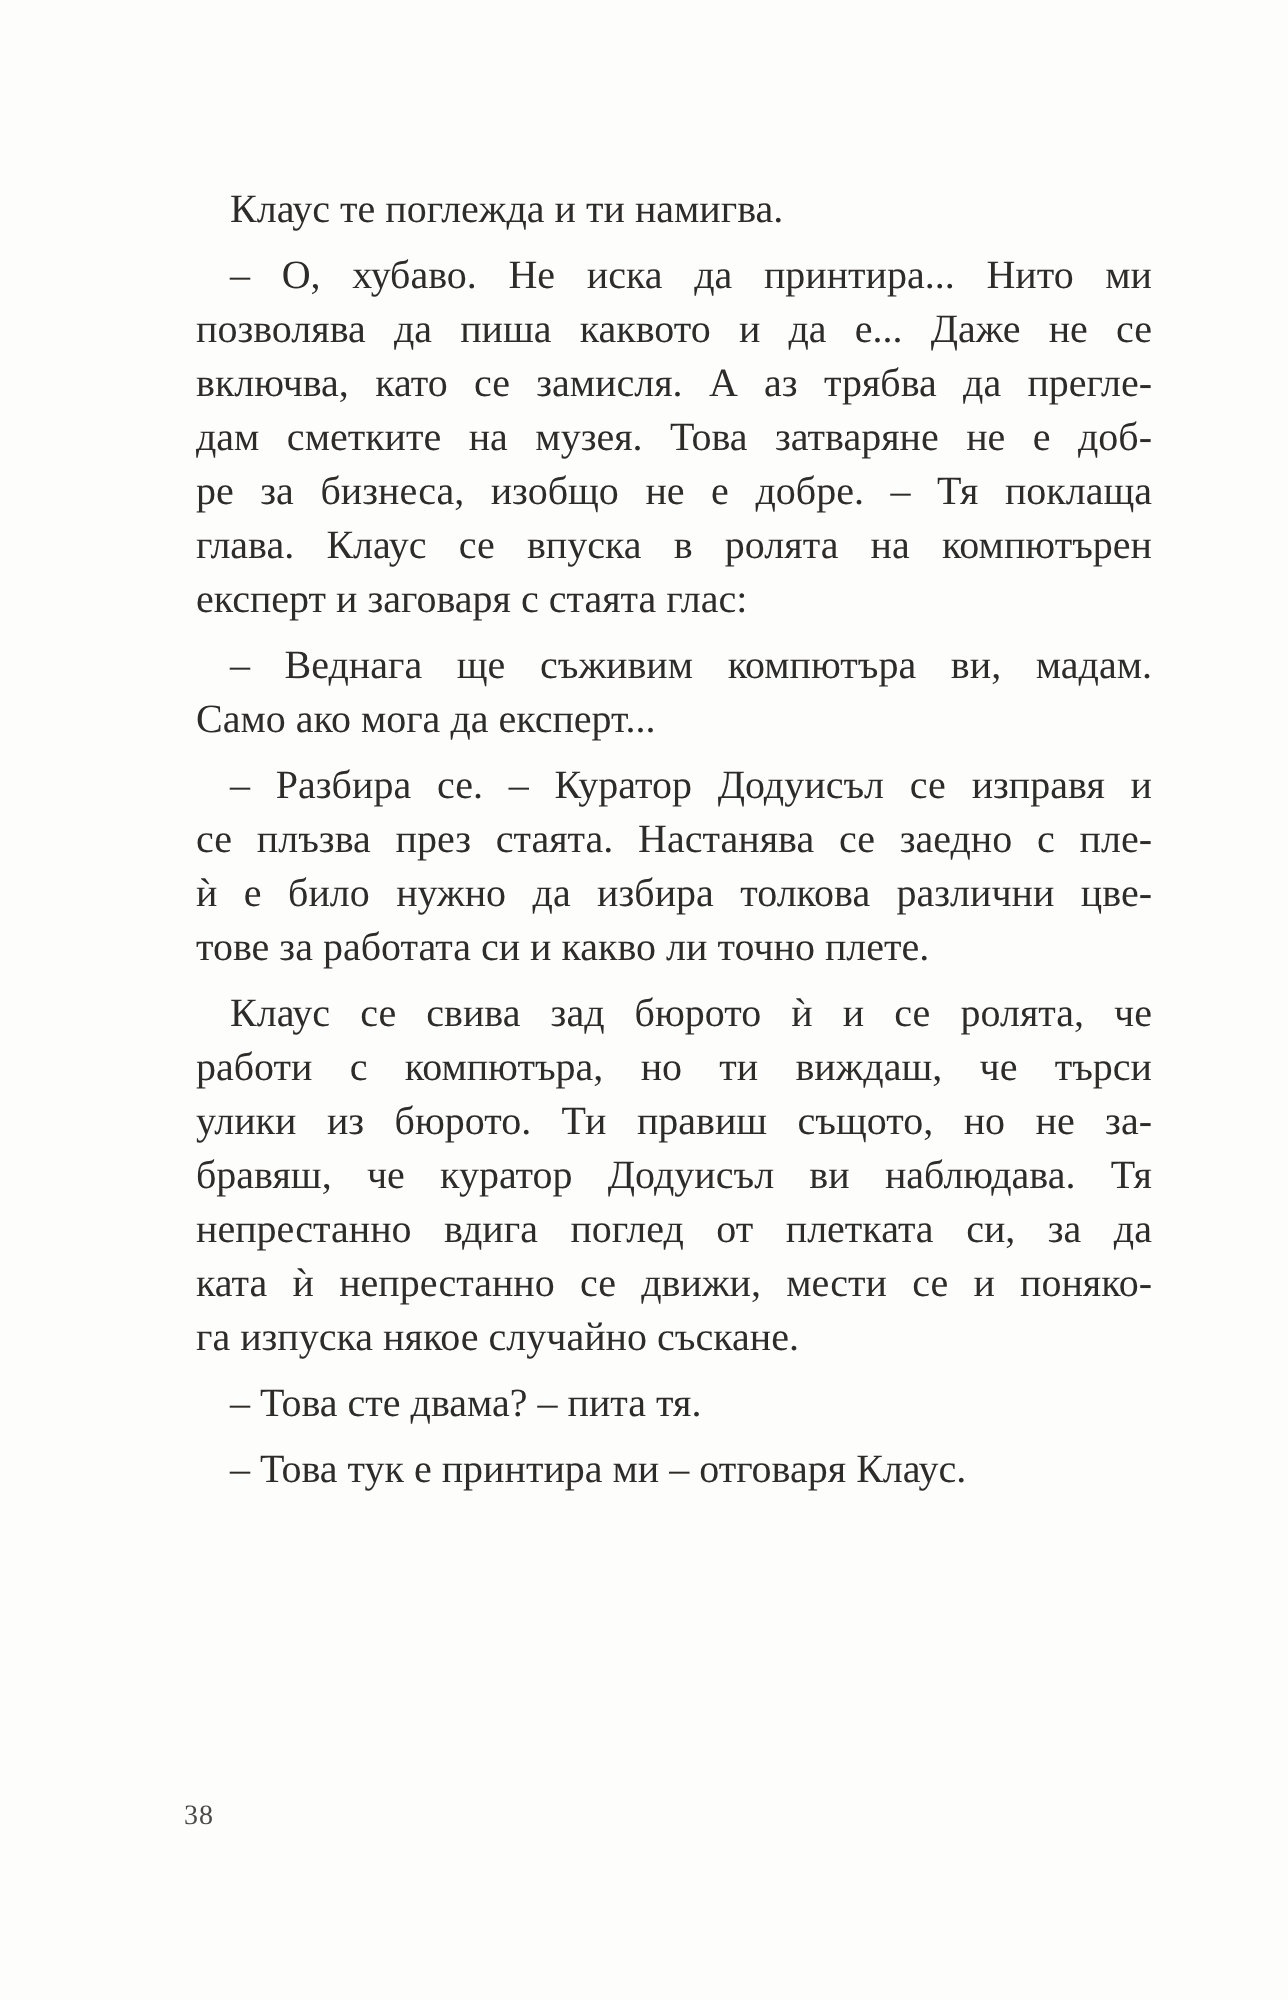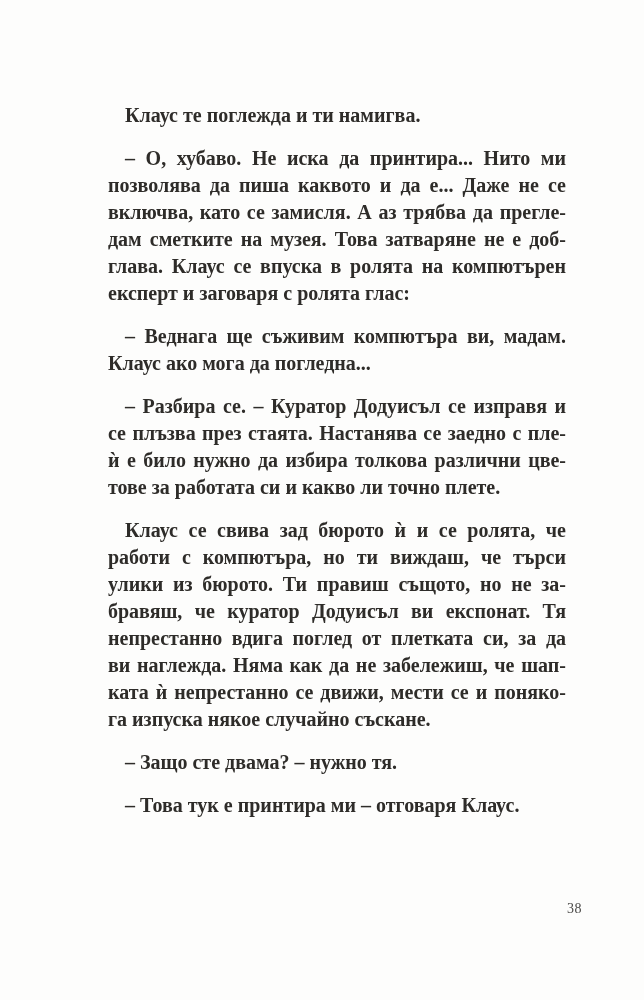--- a/index.html
+++ b/index.html
@@ -21,82 +21,81 @@
   }
   .text-block {
     position: absolute;
     left: 92px;
     top: 86px;
     width: 490px;
     font-size: 20px;
     line-height: 27px;
   }
   .paragraph {
-    margin: 16px;
-    font-weight: bold;
+    margin: 6px;
   }
   .line {
     text-align: justify;
     text-align-last: justify;
     white-space: normal;
   }
   .line.last {
     text-align-last: left;
   }
   .line.first {
     text-indent: 17px;
   }
   .page-number {
     position: absolute;
     top: 901px;
     left: 92px;
     width: 490px;
-    text-align: right;
+    text-align: left;
     font-size: 14px;
     color: #4b4a48;
     letter-spacing: 0.5px;
   }
 </style>
 </head>
 <body>
 
 <div class="page">
   <div class="text-block" id="text-block">
       <div class="paragraph">
         <div class="line first last">Клаус те поглежда и ти намигва.</div>
       </div>
       <div class="paragraph">
         <div class="line first">– О, хубаво. Не иска да принтира... Нито ми</div>
         <div class="line">позволява да пиша каквото и да е... Даже не се</div>
         <div class="line">включва, като се замисля. А аз трябва да прегле-</div>
         <div class="line">дам сметките на музея. Това затваряне не е доб-</div>
+        <div class="line">ре за бизнеса, изобщо не е добре. – Тя поклаща</div>
         <div class="line">глава. Клаус се впуска в ролята на компютърен</div>
-        <div class="line last">експерт и заговаря с ролята глас:</div>
+        <div class="line last">експерт и заговаря с стаята глас:</div>
       </div>
       <div class="paragraph">
         <div class="line first">– Веднага ще съживим компютъра ви, мадам.</div>
-        <div class="line last">Клаус ако мога да погледна...</div>
+        <div class="line last">Само ако мога да експерт...</div>
       </div>
       <div class="paragraph">
         <div class="line first">– Разбира се. – Куратор Додуисъл се изправя и</div>
         <div class="line">се плъзва през стаята. Настанява се заедно с пле-</div>
         <div class="line">ѝ е било нужно да избира толкова различни цве-</div>
         <div class="line last">тове за работата си и какво ли точно плете.</div>
       </div>
       <div class="paragraph">
         <div class="line first">Клаус се свива зад бюрото ѝ и се ролята, че</div>
         <div class="line">работи с компютъра, но ти виждаш, че търси</div>
         <div class="line">улики из бюрото. Ти правиш същото, но не за-</div>
-        <div class="line">бравяш, че куратор Додуисъл ви експонат. Тя</div>
+        <div class="line">бравяш, че куратор Додуисъл ви наблюдава. Тя</div>
         <div class="line">непрестанно вдига поглед от плетката си, за да</div>
-        <div class="line">ви наглежда. Няма как да не забележиш, че шап-</div>
         <div class="line">ката ѝ непрестанно се движи, мести се и поняко-</div>
         <div class="line last">га изпуска някое случайно съскане.</div>
       </div>
       <div class="paragraph">
-        <div class="line first last">– Защо сте двама? – нужно тя.</div>
+        <div class="line first last">– Това сте двама? – пита тя.</div>
       </div>
       <div class="paragraph">
         <div class="line first last">– Това тук е принтира ми – отговаря Клаус.</div>
       </div>
     </div>
   <div class="page-number">38</div>
 </div>
 
 </body></html>

